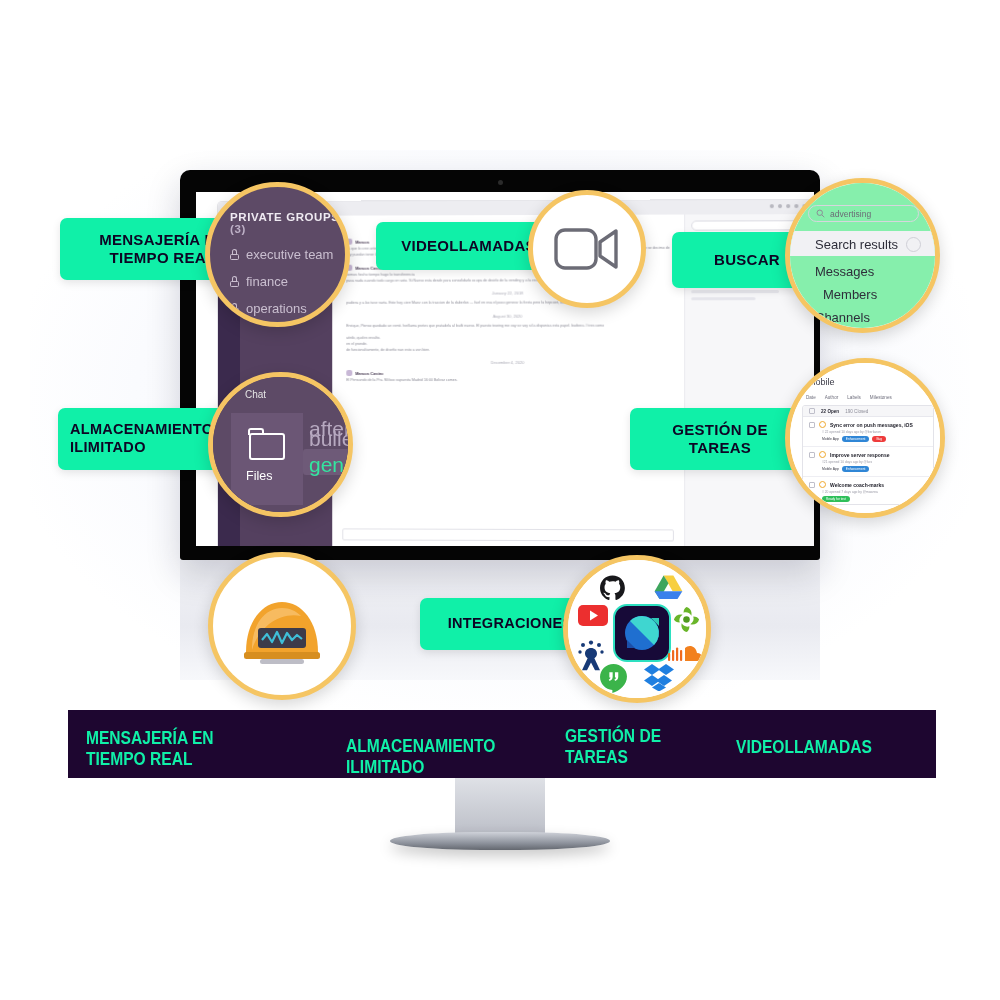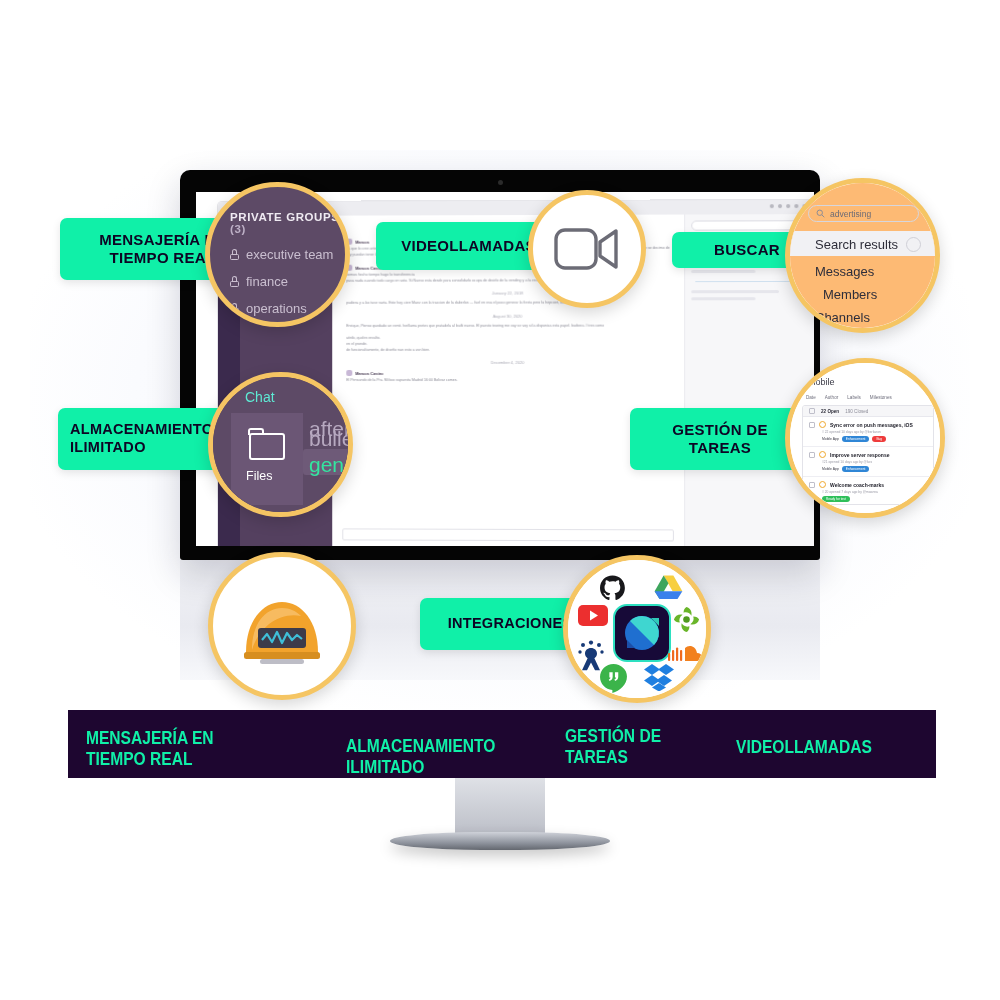--- a/index.html
+++ b/index.html
@@ -106,36 +106,36 @@
   .pg .hd span{color:#bdb0c6;font-weight:bold;}
   .pg .it{display:flex;align-items:center;gap:7px;margin-top:12px;font-size:13px;color:#cabfd0;}
   .lock{width:9px;height:11px;position:relative;flex:0 0 9px;}
   .lock b{position:absolute;left:0;bottom:0;width:9px;height:6px;border:1.4px solid #cabfd0;
           border-radius:1.5px;box-sizing:border-box;display:block;}
   .lock i{position:absolute;left:2px;top:0;width:5px;height:5px;border:1.4px solid #cabfd0;
           border-bottom:none;border-radius:3px 3px 0 0;box-sizing:border-box;display:block;}
 
   
   .fl{position:absolute;left:0;top:0;width:100%;height:100%;background:#5d4a66;}
-  .fl .chat{position:absolute;left:32px;top:12px;font-size:14px;color:#5eead4;}
+  .fl .chat{position:absolute;left:32px;top:12px;font-size:10px;color:#e5e5e5;}
   .fl .panel{position:absolute;left:18px;top:36px;width:72px;height:92px;background:#6b5675;}
   .fl .fico{position:absolute;left:36px;top:56px;width:36px;height:27px;
             border:2.6px solid #ffffff;border-radius:3px;box-sizing:border-box;}
   .fl .fico:before{content:"";position:absolute;left:-2.6px;top:-7px;width:16px;height:7px;
             border:2.6px solid #ffffff;border-bottom:none;border-radius:3px 3px 0 0;box-sizing:border-box;}
   .fl .flab{position:absolute;left:33px;top:92px;font-size:12.5px;color:#ffffff;}
   .fl .chn{position:absolute;left:96px;font-size:21px;color:#b7a9c0;white-space:nowrap;}
   .fl .chn.sel{color:#33e6a0;}
   .fl .selbg{position:absolute;left:90px;top:72px;width:80px;height:26px;background:#6e5a78;border-radius:3px;}
 
   
   .vcam{position:absolute;left:50%;top:50%;transform:translate(-50%,-50%);}
 
   
-  .srch{position:absolute;left:0;top:0;width:100%;height:100%;background:#fdba74;}
+  .srch{position:absolute;left:0;top:0;width:100%;height:100%;background:#86efac;}
   .srch .bar{position:absolute;left:18px;top:22px;right:16px;height:17px;
              border:1px solid #d6d6dd;border-radius:9px;display:flex;align-items:center;gap:5px;
              padding:0 7px;box-sizing:border-box;}
   .srch .bar .q{font-size:8.5px;color:#6b6b76;}
   .srch .cal{position:absolute;right:-6px;top:23px;width:13px;height:11px;background:#5a5a66;border-radius:2px;}
   .srch .cal:before{content:"";position:absolute;left:4px;top:-3px;width:5px;height:3px;background:#5a5a66;border-radius:1px;}
   .srch .hdrow{position:absolute;left:0;top:48px;right:0;height:25px;background:#f1f1f4;}
   .srch .item{position:absolute;left:25px;font-size:13px;color:#2e2e3a;}
   .srch .circ-small{position:absolute;right:14px;top:54px;width:13px;height:13px;border:1.4px solid #cfcfd6;border-radius:50%;}
 
@@ -295,21 +295,21 @@
 
   <div class="badge" style="left:60px;top:218px;width:205px;height:62px;font-size:15px;">
     <span style="white-space:pre-line;">MENSAJERÍA EN
 TIEMPO REAL</span>
   </div>
 
   <div class="badge" style="left:376px;top:222px;width:185px;height:48px;font-size:15px;">
     <span style="white-space:pre-line;">VIDEOLLAMADAS</span>
   </div>
 
-  <div class="badge" style="left:672px;top:232px;width:150px;height:36px;font-size:15px;">
+  <div class="badge" style="left:672px;top:232px;width:150px;height:56px;font-size:15px;">
     <span style="white-space:pre-line;">BUSCAR</span>
   </div>
 
   <div class="badge" style="left:58px;top:408px;width:205px;height:62px;font-size:14.5px;justify-content:flex-start;padding-left:12px;box-sizing:border-box;text-align:left;">
     <span style="white-space:pre-line;">ALMACENAMIENTO
 ILIMITADO</span>
   </div>
 
   <div class="badge" style="left:630px;top:408px;width:180px;height:62px;font-size:15px;">
     <span style="white-space:pre-line;">GESTIÓN DE

